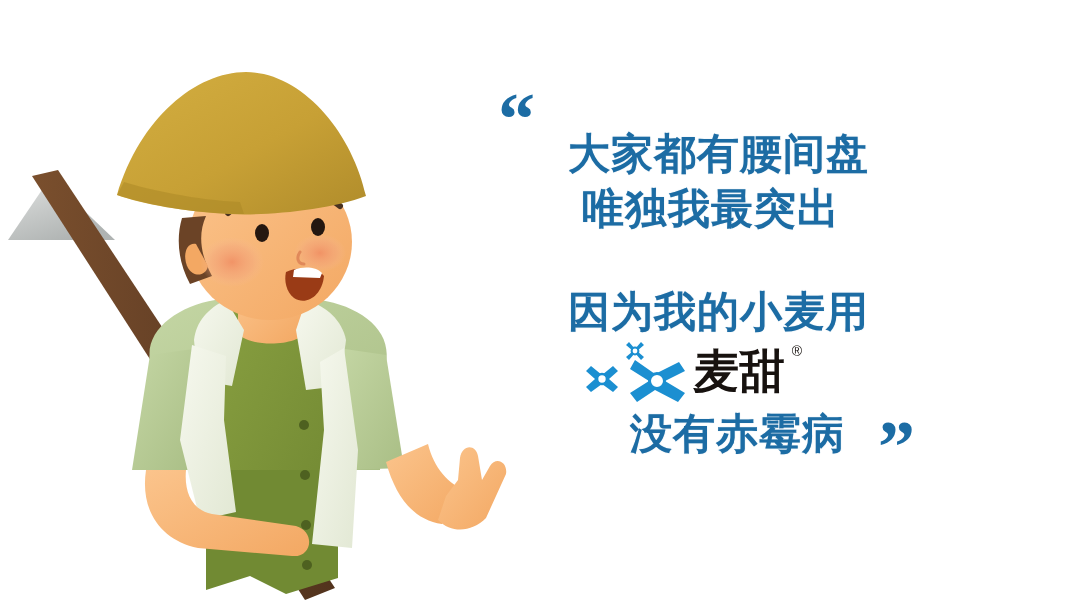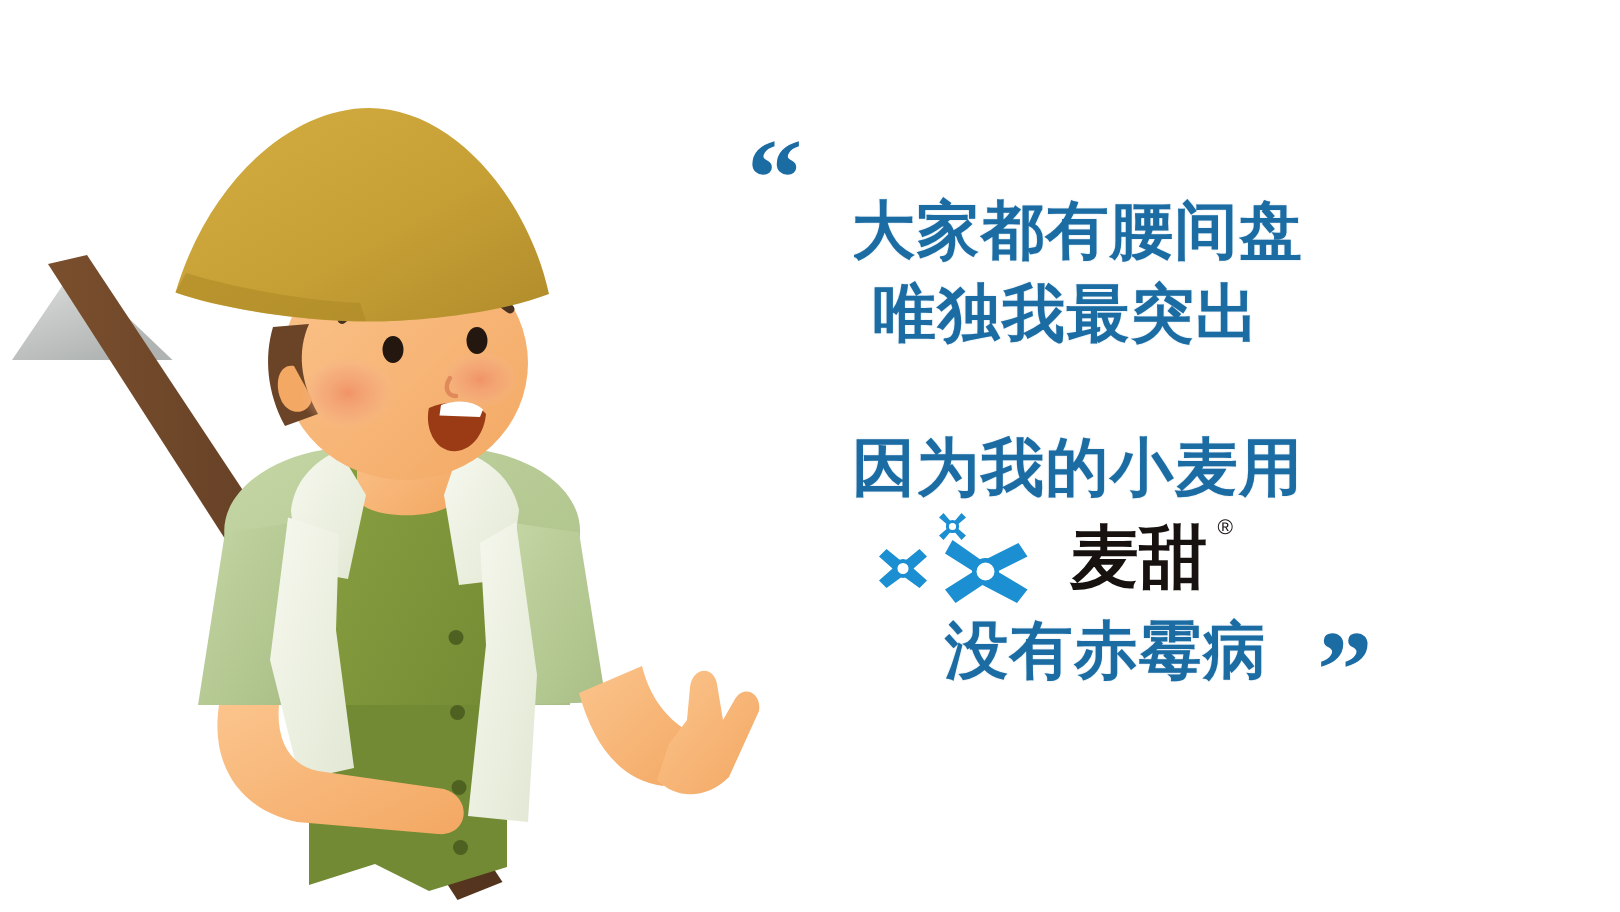--- a/index.html
+++ b/index.html
@@ -73,21 +73,21 @@
     align-items: center;
   }
   #logo-mark { width: 108px; height: 66px; flex: none; }
   #logo-word {
     position: relative;
     font-size: 46px;
     font-weight: 700;
     color: #17120F;
     letter-spacing: 0px;
     line-height: 1;
-    margin-left: 20px;
+    margin-left: 0;
     white-space: nowrap;
   }
   #logo-reg {
     position: absolute;
     top: -4px;
     right: -17px;
     font-size: 14px;
     font-weight: 400;
     color: #17120F;
   }

